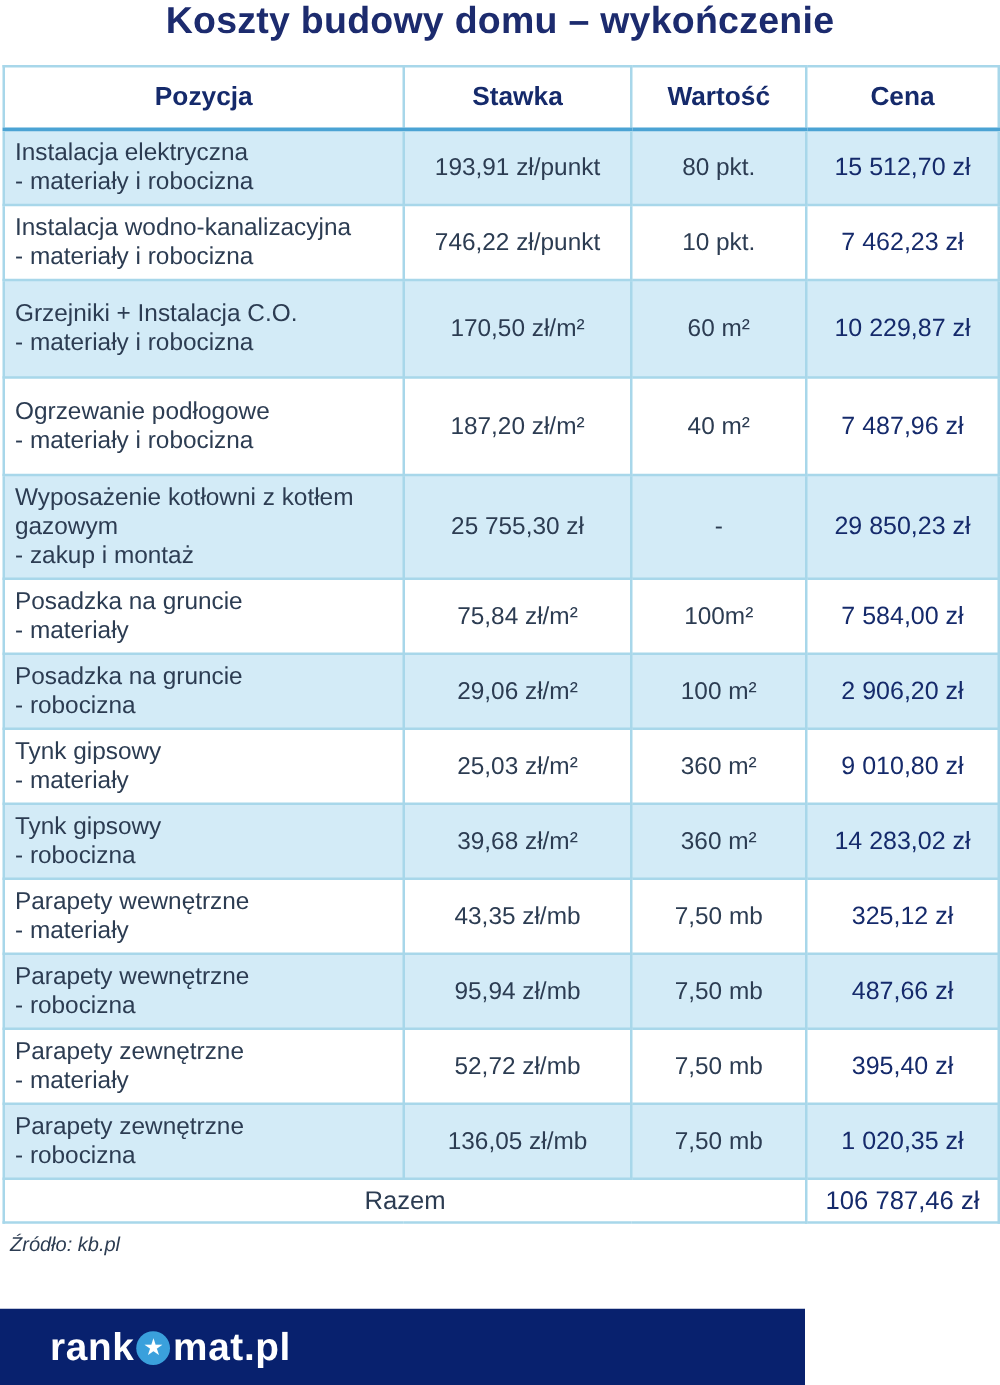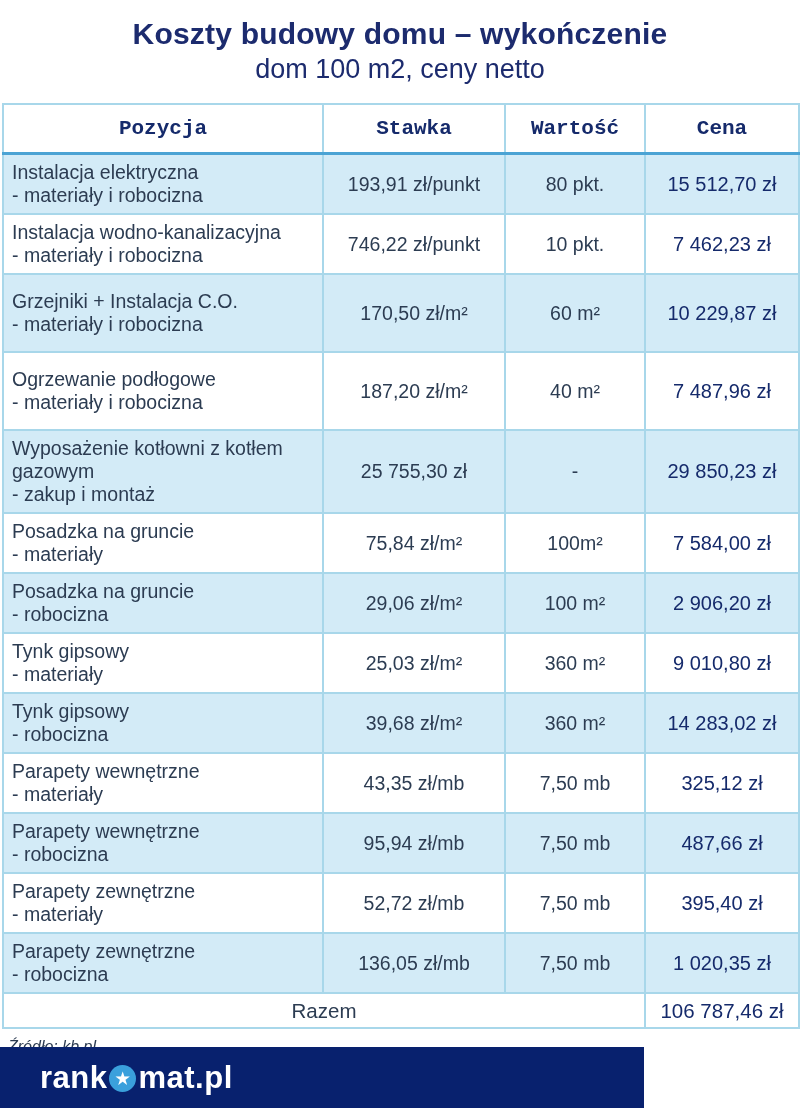--- a/index.html
+++ b/index.html
@@ -4,21 +4,21 @@
 <style>
   * { box-sizing: border-box; margin: 0; padding: 0; }
   html, body { width: 800px; }
   body {
     width: 800px; height: 1108px;
     background: #ffffff;
     font-family: "Liberation Sans", sans-serif;
     position: relative;
     overflow: hidden;
   }
-  .page-header { text-align: center; padding-top: 17px; }
+  .page-header { text-align: center; }
   .page-title {
     font-size: 30px; font-weight: bold; color: #1c2b6e; letter-spacing: 0.2px;
   }
   .page-subtitle {
     font-size: 27px; font-weight: normal; color: #1c2b6e; margin-top: 3px;
   }
   table.cost-table {
     border-collapse: collapse;
     width: 796px;
     margin: 18px 2px 0 2px;
@@ -28,21 +28,20 @@
   col.col-stawka { width: 182px; }
   col.col-wartosc { width: 140px; }
   col.col-cena { width: 154px; }
   th {
     background: #ffffff;
     border: 2px solid #a8d7ea;
     border-bottom: 3px solid #4ba3d4;
     font-size: 21px; font-weight: bold; color: #152a6b;
     padding: 12px 6px;
     text-align: center;
-    font-family: Liberation Mono, monospace;
   }
   td {
     border: 2px solid #a8d7ea;
     font-size: 19.5px;
     color: #2c3c52;
     padding: 6px 8px;
     line-height: 23px;
     background: #ffffff;
   }
   tbody tr:nth-child(odd) td { background: #d3ebf7; }
@@ -79,21 +78,20 @@
     display: inline-flex; align-items: center; justify-content: center;
     margin: 2px 2px 0 2px;
     font-size: 16px; color: #ffffff; line-height: 1;
   }
 </style>
 </head>
 <body>
 
 <div class="page-header">
   <div class="page-title">Koszty budowy domu – wykończenie</div>
-  <div class="page-subtitle">dom 100 m2, ceny netto</div>
 </div>
 
 <table class="cost-table">
   <colgroup>
     <col class="col-poz">
       <col class="col-stawka">
       <col class="col-wartosc">
       <col class="col-cena">
   </colgroup>
   <thead>

